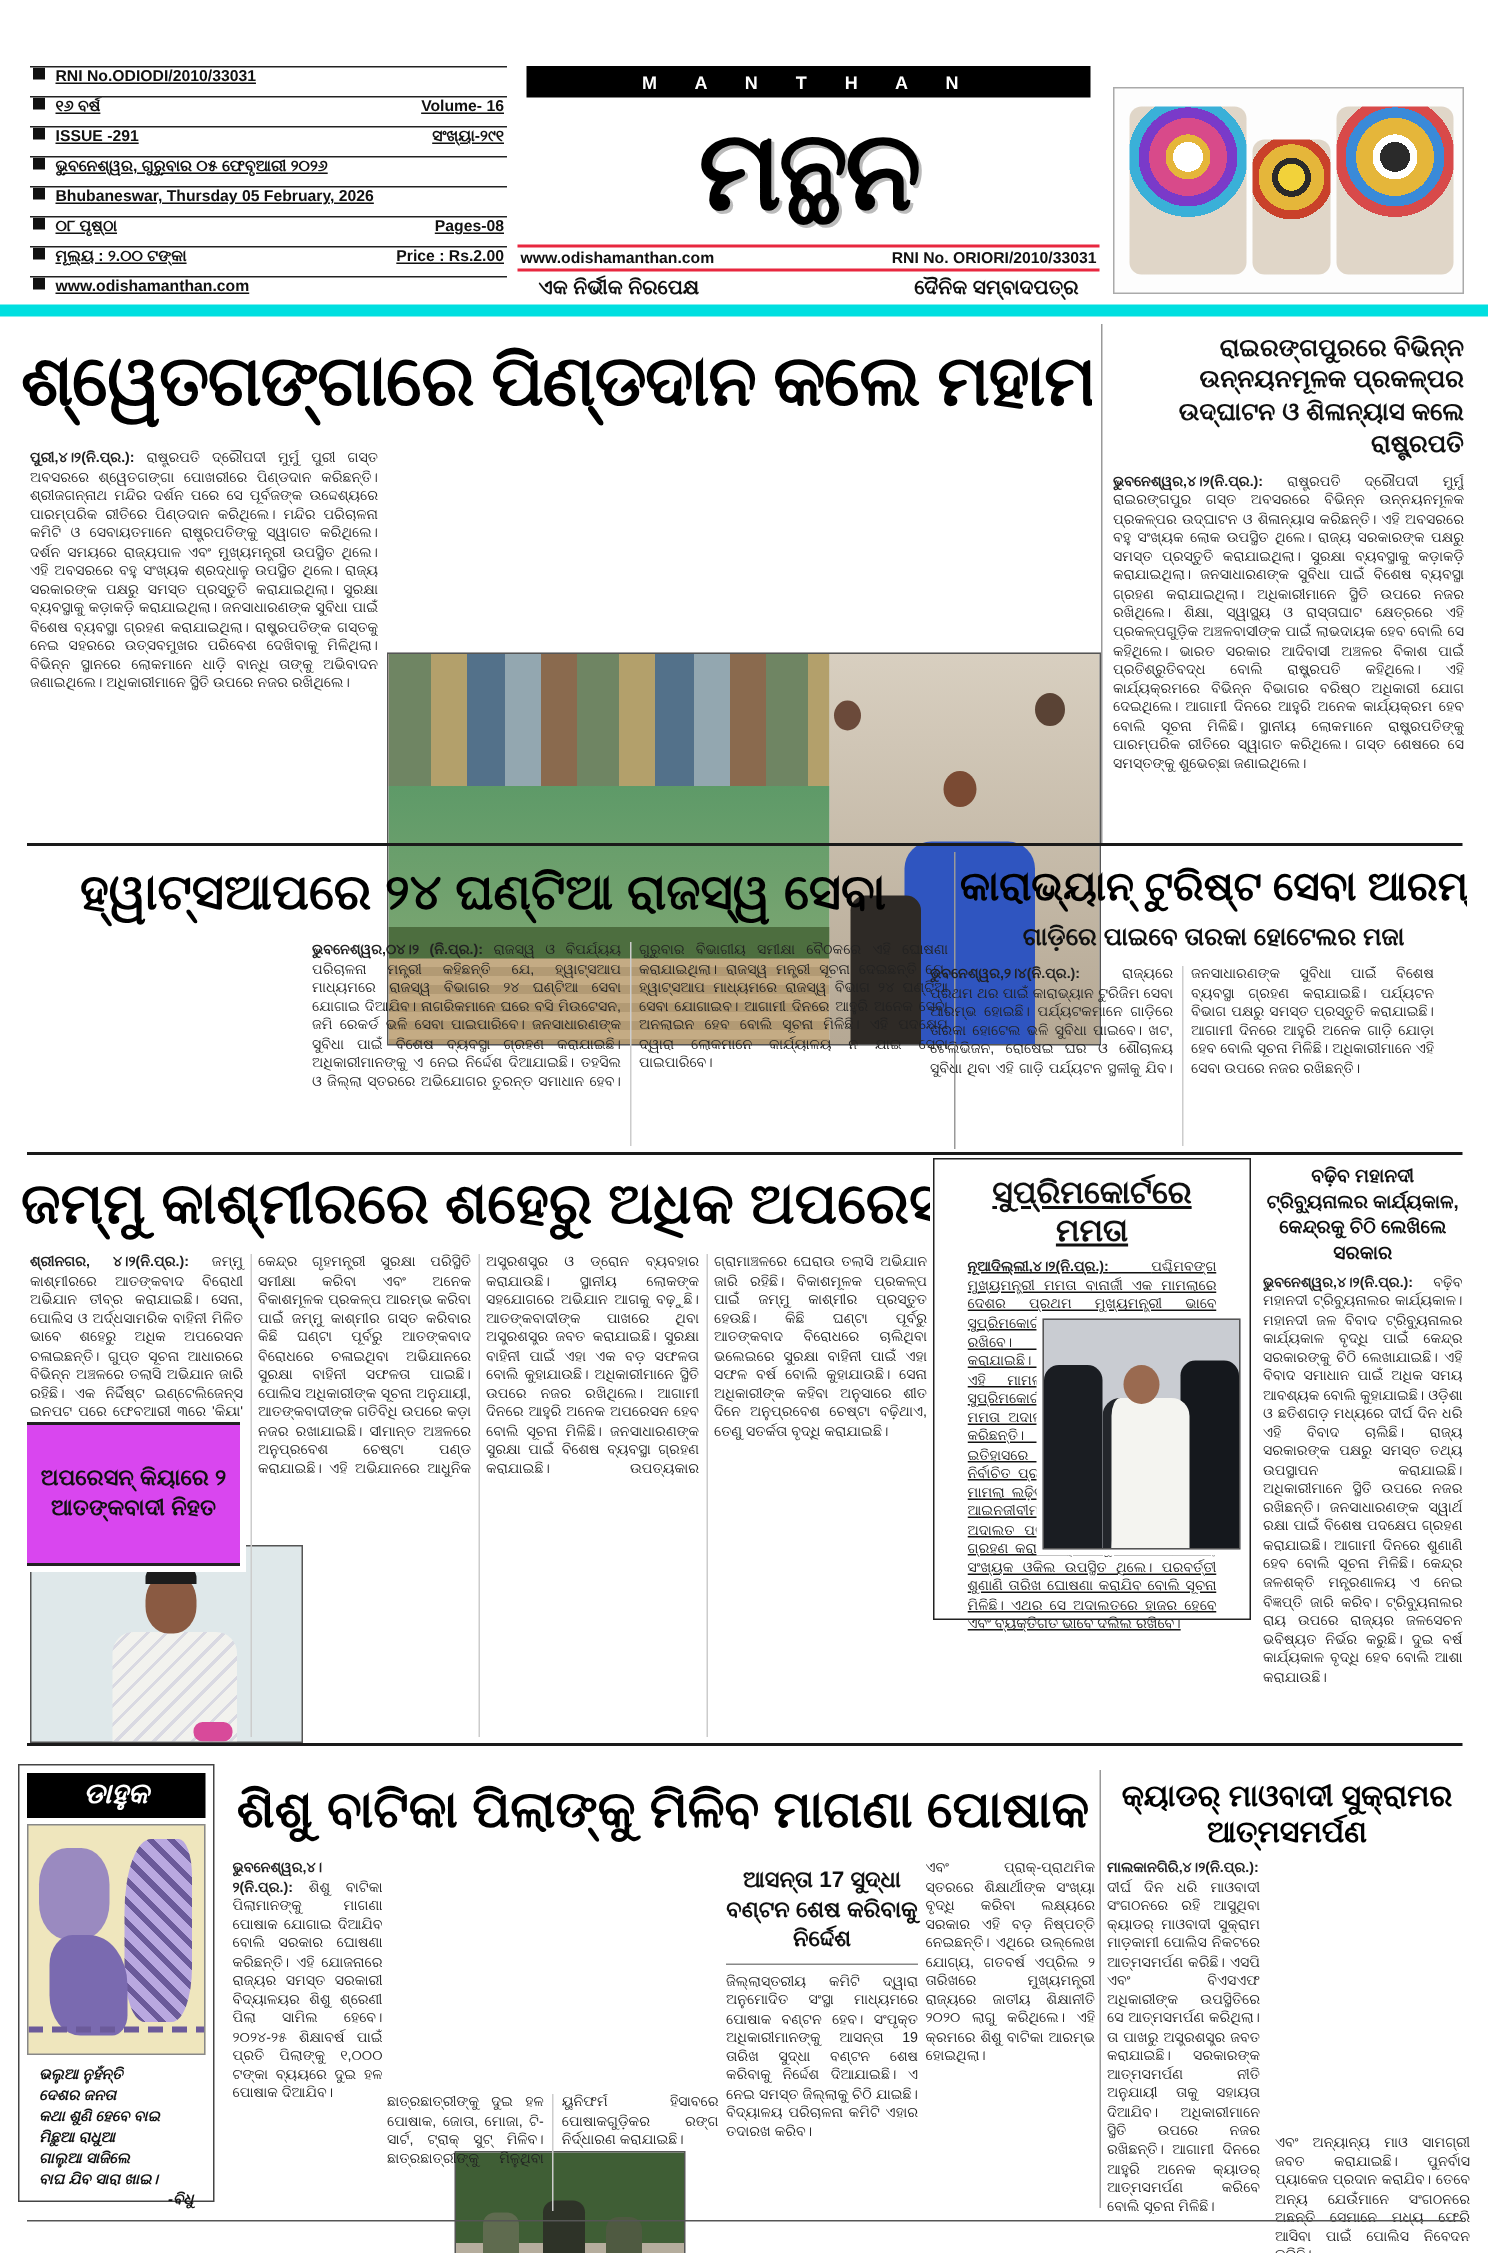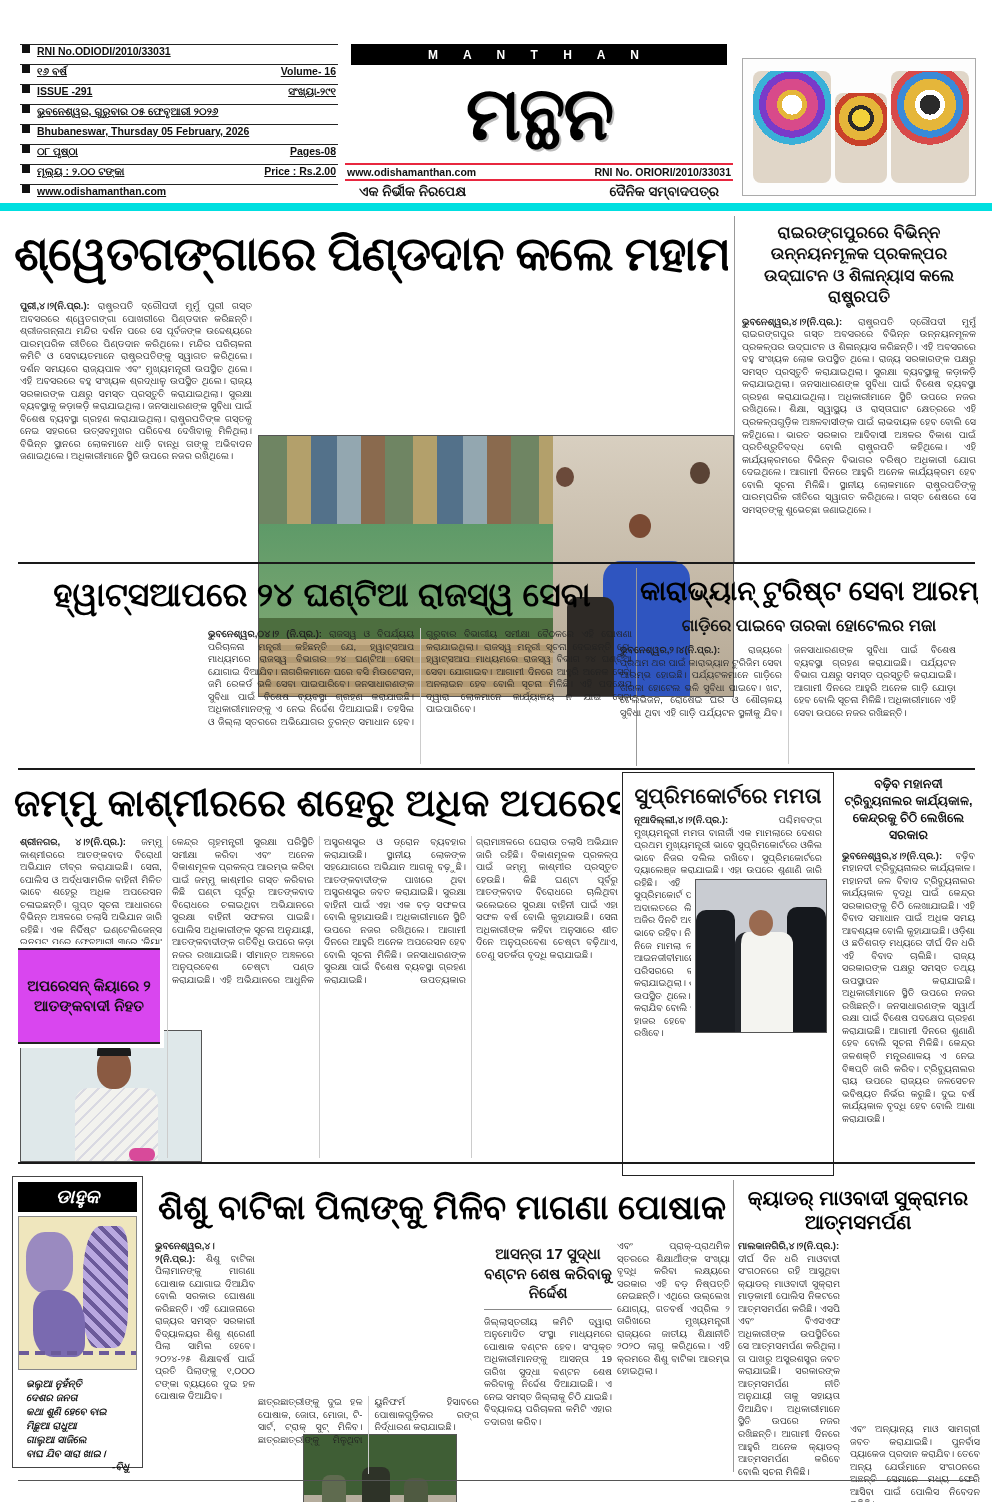--- a/index.html
+++ b/index.html
@@ -31,21 +31,21 @@
               letter-spacing:-2px;color:#000;text-shadow:2px 2px 0 #bbb;}
   .brand-subrow{display:flex;justify-content:space-between;align-items:center;
                 border-top:2px solid #e8273f;border-bottom:2px solid #e8273f;
                 font-size:10.5px;font-weight:bold;padding:1px 2px;}
   .brand-tagline{display:flex;justify-content:space-between;font-size:13.5px;font-weight:bold;
                  padding:3px 14px 0 14px;}
   .cyan-bar{left:0;top:203px;width:992px;height:8px;background:#00dfe0;}
   
   .hl-lead{left:14px;top:216px;width:714px;height:76px;font-size:47px;line-height:76px;
            font-weight:bold;text-align:center;letter-spacing:-1px;white-space:nowrap;overflow:hidden;}
-  .hl-president{font-size:16.5px;line-height:1.3;font-weight:bold;text-align:center;}
+  .hl-president{font-size:16.5px;line-height:1.3;font-weight:bold;text-align:right;}
   .hl-whatsapp{left:14px;top:570px;width:616px;height:50px;font-size:33px;line-height:50px;
                font-weight:bold;text-align:center;white-space:nowrap;overflow:hidden;}
   .hl-caravan{left:640px;top:570px;width:338px;height:42px;font-size:27px;line-height:42px;
               font-weight:bold;text-align:center;white-space:nowrap;overflow:hidden;}
   .sub-caravan{left:640px;top:616px;width:338px;font-size:16.5px;font-weight:bold;text-align:center;}
   .hl-jk{left:14px;top:776px;width:606px;height:54px;font-size:38px;line-height:54px;
          font-weight:bold;text-align:center;white-space:nowrap;overflow:hidden;}
   .hl-mamata{font-size:21px;font-weight:bold;text-align:center;line-height:1.2;padding:6px 0 4px 0;}
   .hl-mahanadi{font-size:12.5px;font-weight:bold;text-align:center;line-height:1.35;}
   .hl-uniform{left:152px;top:1180px;width:580px;height:54px;font-size:34px;line-height:54px;
@@ -203,21 +203,21 @@
   </p>
 
   <figure class="abs photo outline-white" style="left:303px;top:902px;width:152px;height:134px;background:linear-gradient(#3f5e35 0 45%,#b5ad9d 45%);">
     <div class="ph" style="left:12%;top:30%;width:24px;height:74px;background:#5f6b4f;border-radius:8px 8px 0 0;"></div>
     <div class="ph" style="left:38%;top:24%;width:28px;height:84px;background:#2e3328;border-radius:8px 8px 0 0;"></div>
     <div class="ph" style="left:66%;top:32%;width:24px;height:72px;background:#4f5a41;border-radius:8px 8px 0 0;"></div>
   </figure>
 
   <div class="abs subbox" style="left:18px;top:948px;width:142px;height:92px;">ଅପରେସନ୍ କିୟାରେ ୨ ଆତଙ୍କବାଦୀ ନିହତ</div>
 
-  <div class="abs" style="left:622px;top:772px;width:212px;height:404px;border:1.5px solid #222;box-sizing:border-box;padding:4px 11px;">
+  <div class="abs" style="left:622px;top:772px;width:212px;height:308px;border:1.5px solid #222;box-sizing:border-box;padding:4px 22px;text-decoration:underline;">
     <div class="hl-mamata">ସୁପ୍ରିମକୋର୍ଟରେ ମମତା</div>
     <p class="body-txt" style="height:322px;margin:2px 0 0 0;">
       <span class="dateline">ନୂଆଦିଲ୍ଲୀ,୪।୨(ନି.ପ୍ର.):</span>
       <span>ପଶ୍ଚିମବଙ୍ଗ ମୁଖ୍ୟମନ୍ତ୍ରୀ ମମତା ବାନାର୍ଜୀ ଏକ ମାମଲାରେ ଦେଶର ପ୍ରଥମ ମୁଖ୍ୟମନ୍ତ୍ରୀ ଭାବେ ସୁପ୍ରିମକୋର୍ଟରେ ଓକିଲ ଭାବେ ନିଜର ଦଲିଲ ରଖିବେ। ସୁପ୍ରିମକୋର୍ଟରେ ଦ୍ୟାଲେଞ୍ଜ କରାଯାଇଛି। ଏହା ଉପରେ ଶୁଣାଣି ଜାରି ରହିଛି। ଏହି ମାମଲାରେ ଦଲିଲ ଦେବା ପାଇଁ ସୁପ୍ରିମକୋର୍ଟ ପହଞ୍ଚିଛନ୍ତି ମମତା ବାନାର୍ଜୀ। ସିଏ ମମତା ଅଦାଲତରେ ଲିଖିତ ଆବେଦନ ଦାଖଲ କରିଛନ୍ତି। ଅଜିର ଦିନଟି ଅଦାଲତର ଇତିହାସରେ ଏକ ଅଲଗା ଦିନ ଭାବେ ରହିବ। ନିର୍ବାଚିତ ପ୍ରତିନିଧି ଭାବେ ମୁଖ୍ୟମନ୍ତ୍ରୀ ନିଜେ ମାମଲା ଲଢ଼ିବା ବିରଳ ଘଟଣା। ଏ ସମ୍ପର୍କରେ ଆଇନଜୀବୀମାନେ ବିଭିନ୍ନ ମତ ରଖିଛନ୍ତି। ଅଦାଲତ ପରିସରରେ କଡ଼ା ସୁରକ୍ଷା ବ୍ୟବସ୍ଥା ଗ୍ରହଣ କରାଯାଇଥିଲା। ଶୁଣାଣି ସମୟରେ ବହୁ ସଂଖ୍ୟକ ଓକିଲ ଉପସ୍ଥିତ ଥିଲେ। ପରବର୍ତ୍ତୀ ଶୁଣାଣି ତାରିଖ ଘୋଷଣା କରାଯିବ ବୋଲି ସୂଚନା ମିଳିଛି। ଏଥର ସେ ଅଦାଲତରେ ହାଜର ହେବେ ଏବଂ ବ୍ୟକ୍ତିଗତ ଭାବେ ଦଲିଲ ରଖିବେ।</span>
     </p>
     <figure class="photo outline-white" style="position:absolute;left:72px;top:106px;width:130px;height:152px;background:#c9ccd2;">
       <div class="ph" style="left:0;top:20%;width:30%;height:80%;background:#1a1d22;border-radius:10px 10px 0 0;"></div>
       <div class="ph" style="left:70%;top:18%;width:30%;height:82%;background:#15181d;border-radius:10px 10px 0 0;"></div>
       <div class="ph" style="left:30%;top:34%;width:40%;height:66%;background:#f4f4f0;border-left:6px solid #23262b;border-radius:12px 12px 0 0;"></div>
       <div class="ph" style="left:41%;top:20%;width:24px;height:26px;background:#9a6a50;border-radius:50%;"></div>

